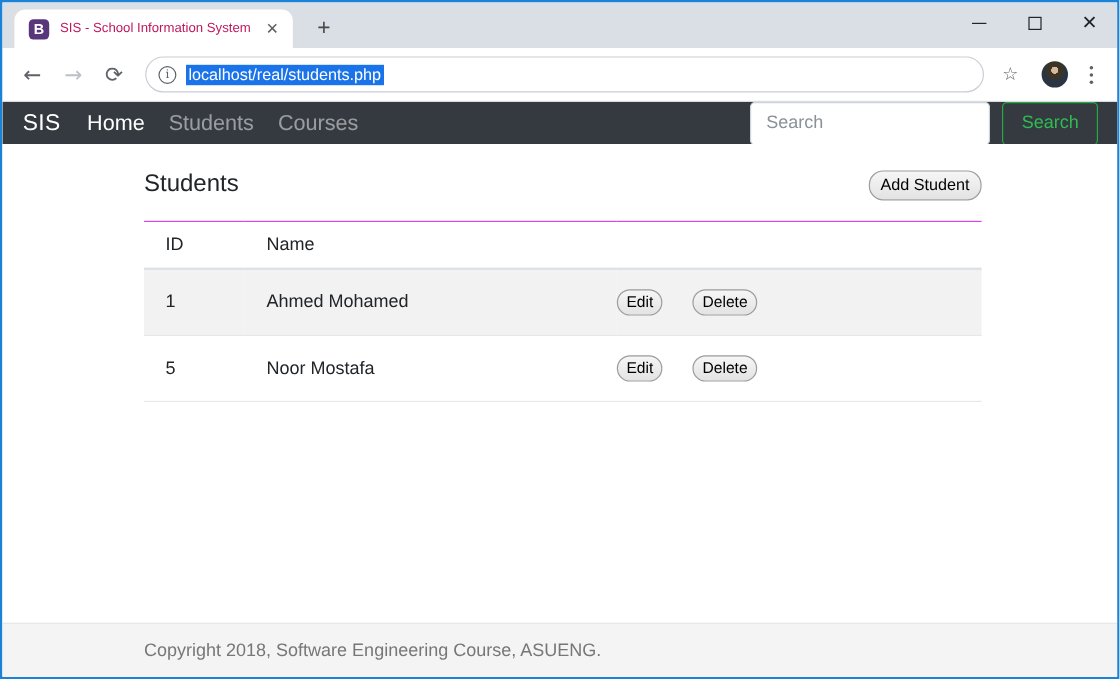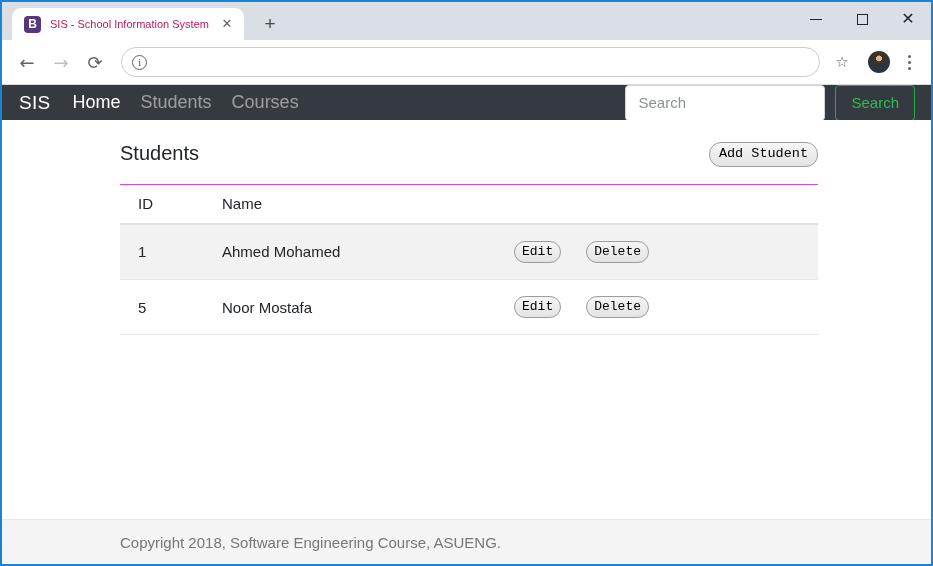--- a/index.html
+++ b/index.html
@@ -215,21 +215,21 @@
     background: #ffffff;
   }
   #inner { width: 698px; margin-left: 118px; }
   #title-row {
     display: flex;
     align-items: flex-start;
     justify-content: space-between;
   }
   #page-title { font-size: 20px; color: #212529; font-weight: normal; }
   .btn-native {
-    font-family: Liberation Mono, monospace;
+    font-family: Liberation Sans, sans-serif;
     font-size: 13.5px;
     color: #000000;
     background: linear-gradient(#f6f6f6, #e3e3e3);
     border: 1px solid #9d9d9d;
     border-radius: 12px;
     padding: 4px 9px;
     line-height: 1.1;
   }
   .btn-sm { font-size: 13px; padding: 3px 7px; }
 
@@ -299,20 +299,21 @@
     </div>
   </div>
 
   <div id="toolbar">
     <div class="nav-btn">←</div>
     <div class="nav-btn disabled">→</div>
     <div class="nav-btn">⟳</div>
 
     <div id="omnibox">
       <span id="info-icon">i</span>
+      <span id="url-text">localhost/real/students.php</span>
     </div>
 
     <div id="star-icon">☆</div>
     <div id="avatar"></div>
     <div id="menu-dots">
         <i></i>
         <i></i>
         <i></i>
       </div>
   </div>

